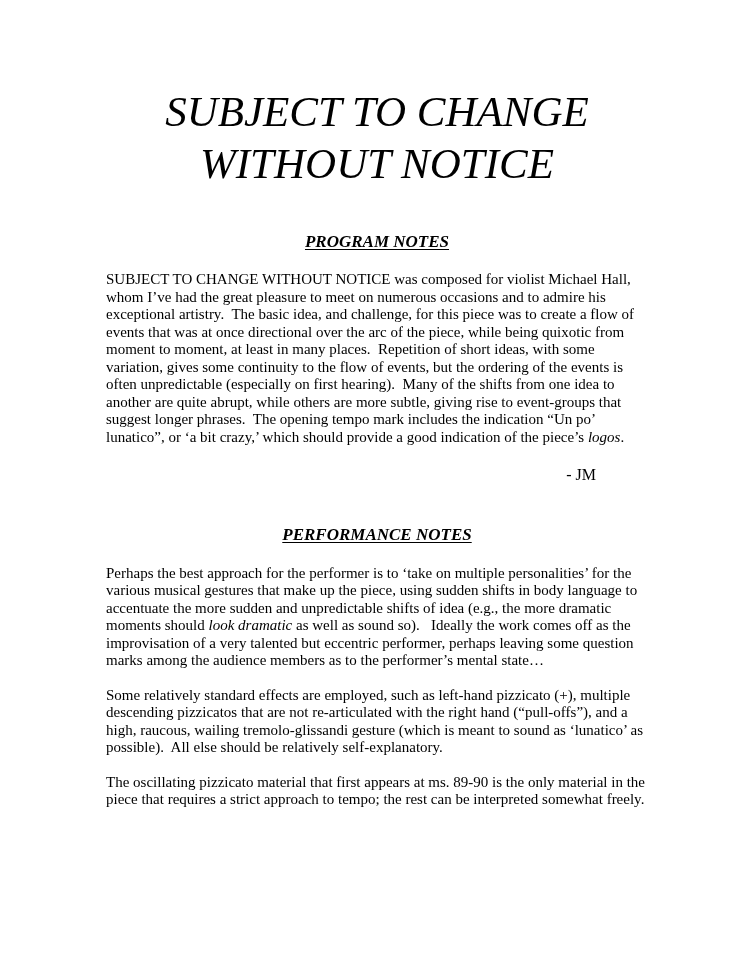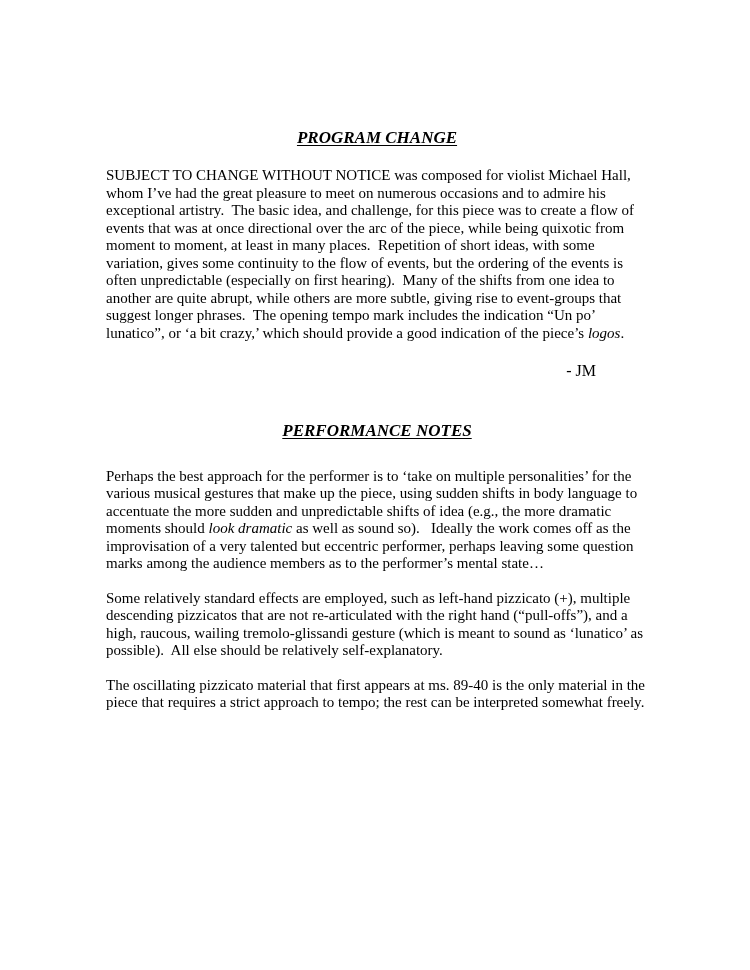--- a/index.html
+++ b/index.html
@@ -39,21 +39,21 @@
     text-decoration: underline;
     text-underline-offset: 2px;
     margin: 0;
   }
   .heading-program {
     margin-top: 42px;
     margin-bottom: 19px;
   }
   .heading-performance {
     margin-top: 41px;
-    margin-bottom: 27px;
+    margin-bottom: 20px;
   }
   .body-para {
     font-size: 15px;
     line-height: 17.5px;
     margin: 0 0 17px 0;
     white-space: pre-wrap;
     text-align: left;
   }
   .body-para:last-child {
     margin-bottom: 0;
@@ -67,30 +67,34 @@
     text-align: right;
     padding-right: 52px;
     margin: 20px 0 0 0;
   }
 </style>
 </head>
 <body>
 
 <div class="page">
 
+  <h1 class="doc-title">
+    <div>SUBJECT TO CHANGE</div>
+    <div>WITHOUT NOTICE</div>
+  </h1>
 
-  <h2 class="section-heading heading-program">PROGRAM CHANGE</h2>
+  <h2 class="section-heading heading-program">PROGRAM NOTES</h2>
 
   <div>
       <p class="body-para"><span>SUBJECT TO CHANGE WITHOUT NOTICE was composed for violist Michael Hall, whom I’ve had the great pleasure to meet on numerous occasions and to admire his exceptional artistry.  The basic idea, and challenge, for this piece was to create a flow of events that was at once directional over the arc of the piece, while being quixotic from moment to moment, at least in many places.  Repetition of short ideas, with some variation, gives some continuity to the flow of events, but the ordering of the events is often unpredictable (especially on first hearing).  Many of the shifts from one idea to another are quite abrupt, while others are more subtle, giving rise to event-groups that suggest longer phrases.  The opening tempo mark includes the indication “Un po’ lunatico”, or ‘a bit crazy,’ which should provide a good indication of the piece’s </span><span class="italic">logos</span><span>.</span></p>
     </div>
 
   <div class="signature">- JM</div>
 
   <h2 class="section-heading heading-performance">PERFORMANCE NOTES</h2>
 
   <div>
       <p class="body-para"><span>Perhaps the best approach for the performer is to ‘take on multiple personalities’ for the various musical gestures that make up the piece, using sudden shifts in body language to accentuate the more sudden and unpredictable shifts of idea (e.g., the more dramatic moments should </span><span class="italic">look dramatic</span><span> as well as sound so).   Ideally the work comes off as the improvisation of a very talented but eccentric performer, perhaps leaving some question marks among the audience members as to the performer’s mental state…</span></p>
       <p class="body-para"><span>Some relatively standard effects are employed, such as left-hand pizzicato (+), multiple descending pizzicatos that are not re-articulated with the right hand (“pull-offs”), and a high, raucous, wailing tremolo-glissandi gesture (which is meant to sound as ‘lunatico’ as possible).  All else should be relatively self-explanatory.</span></p>
-      <p class="body-para"><span>The oscillating pizzicato material that first appears at ms. 89-40 is the only material in the piece that requires a strict approach to tempo; the rest can be interpreted somewhat freely.</span></p>
+      <p class="body-para"><span>The oscillating pizzicato material that first appears at ms. 89-90 is the only material in the piece that requires a strict approach to tempo; the rest can be interpreted somewhat freely.</span></p>
     </div>
 
 </div>
 
 </body></html>

